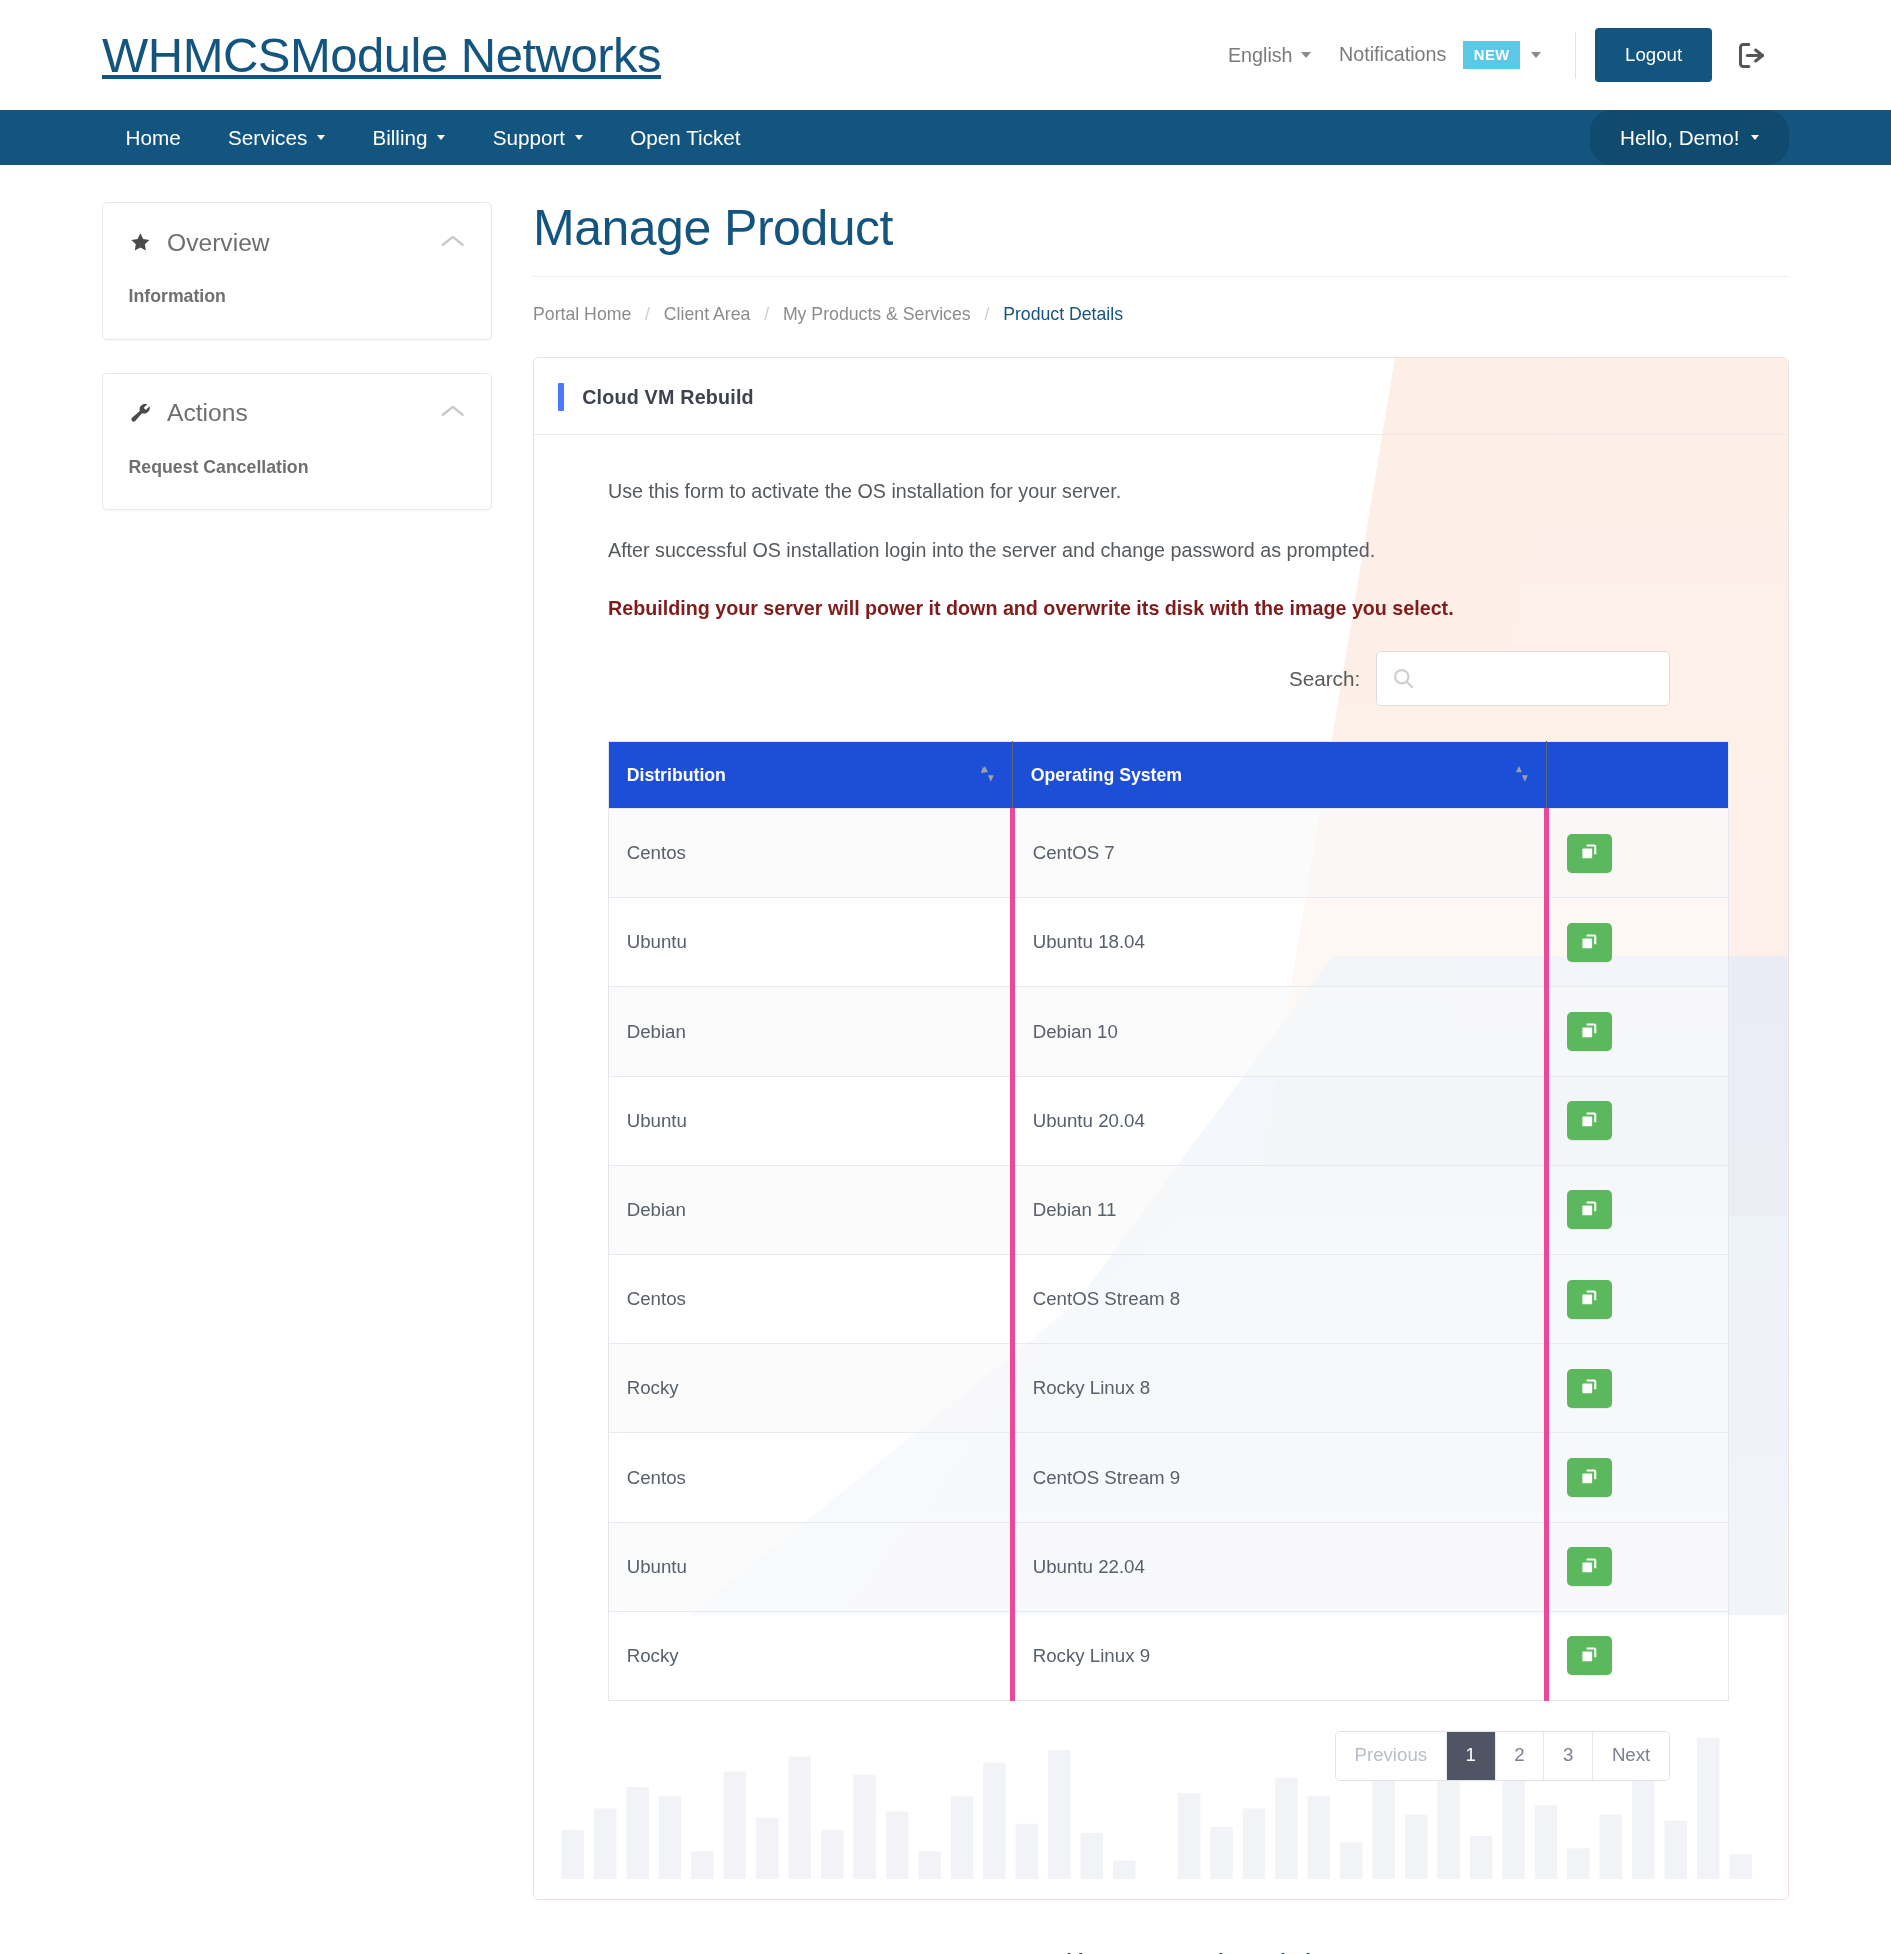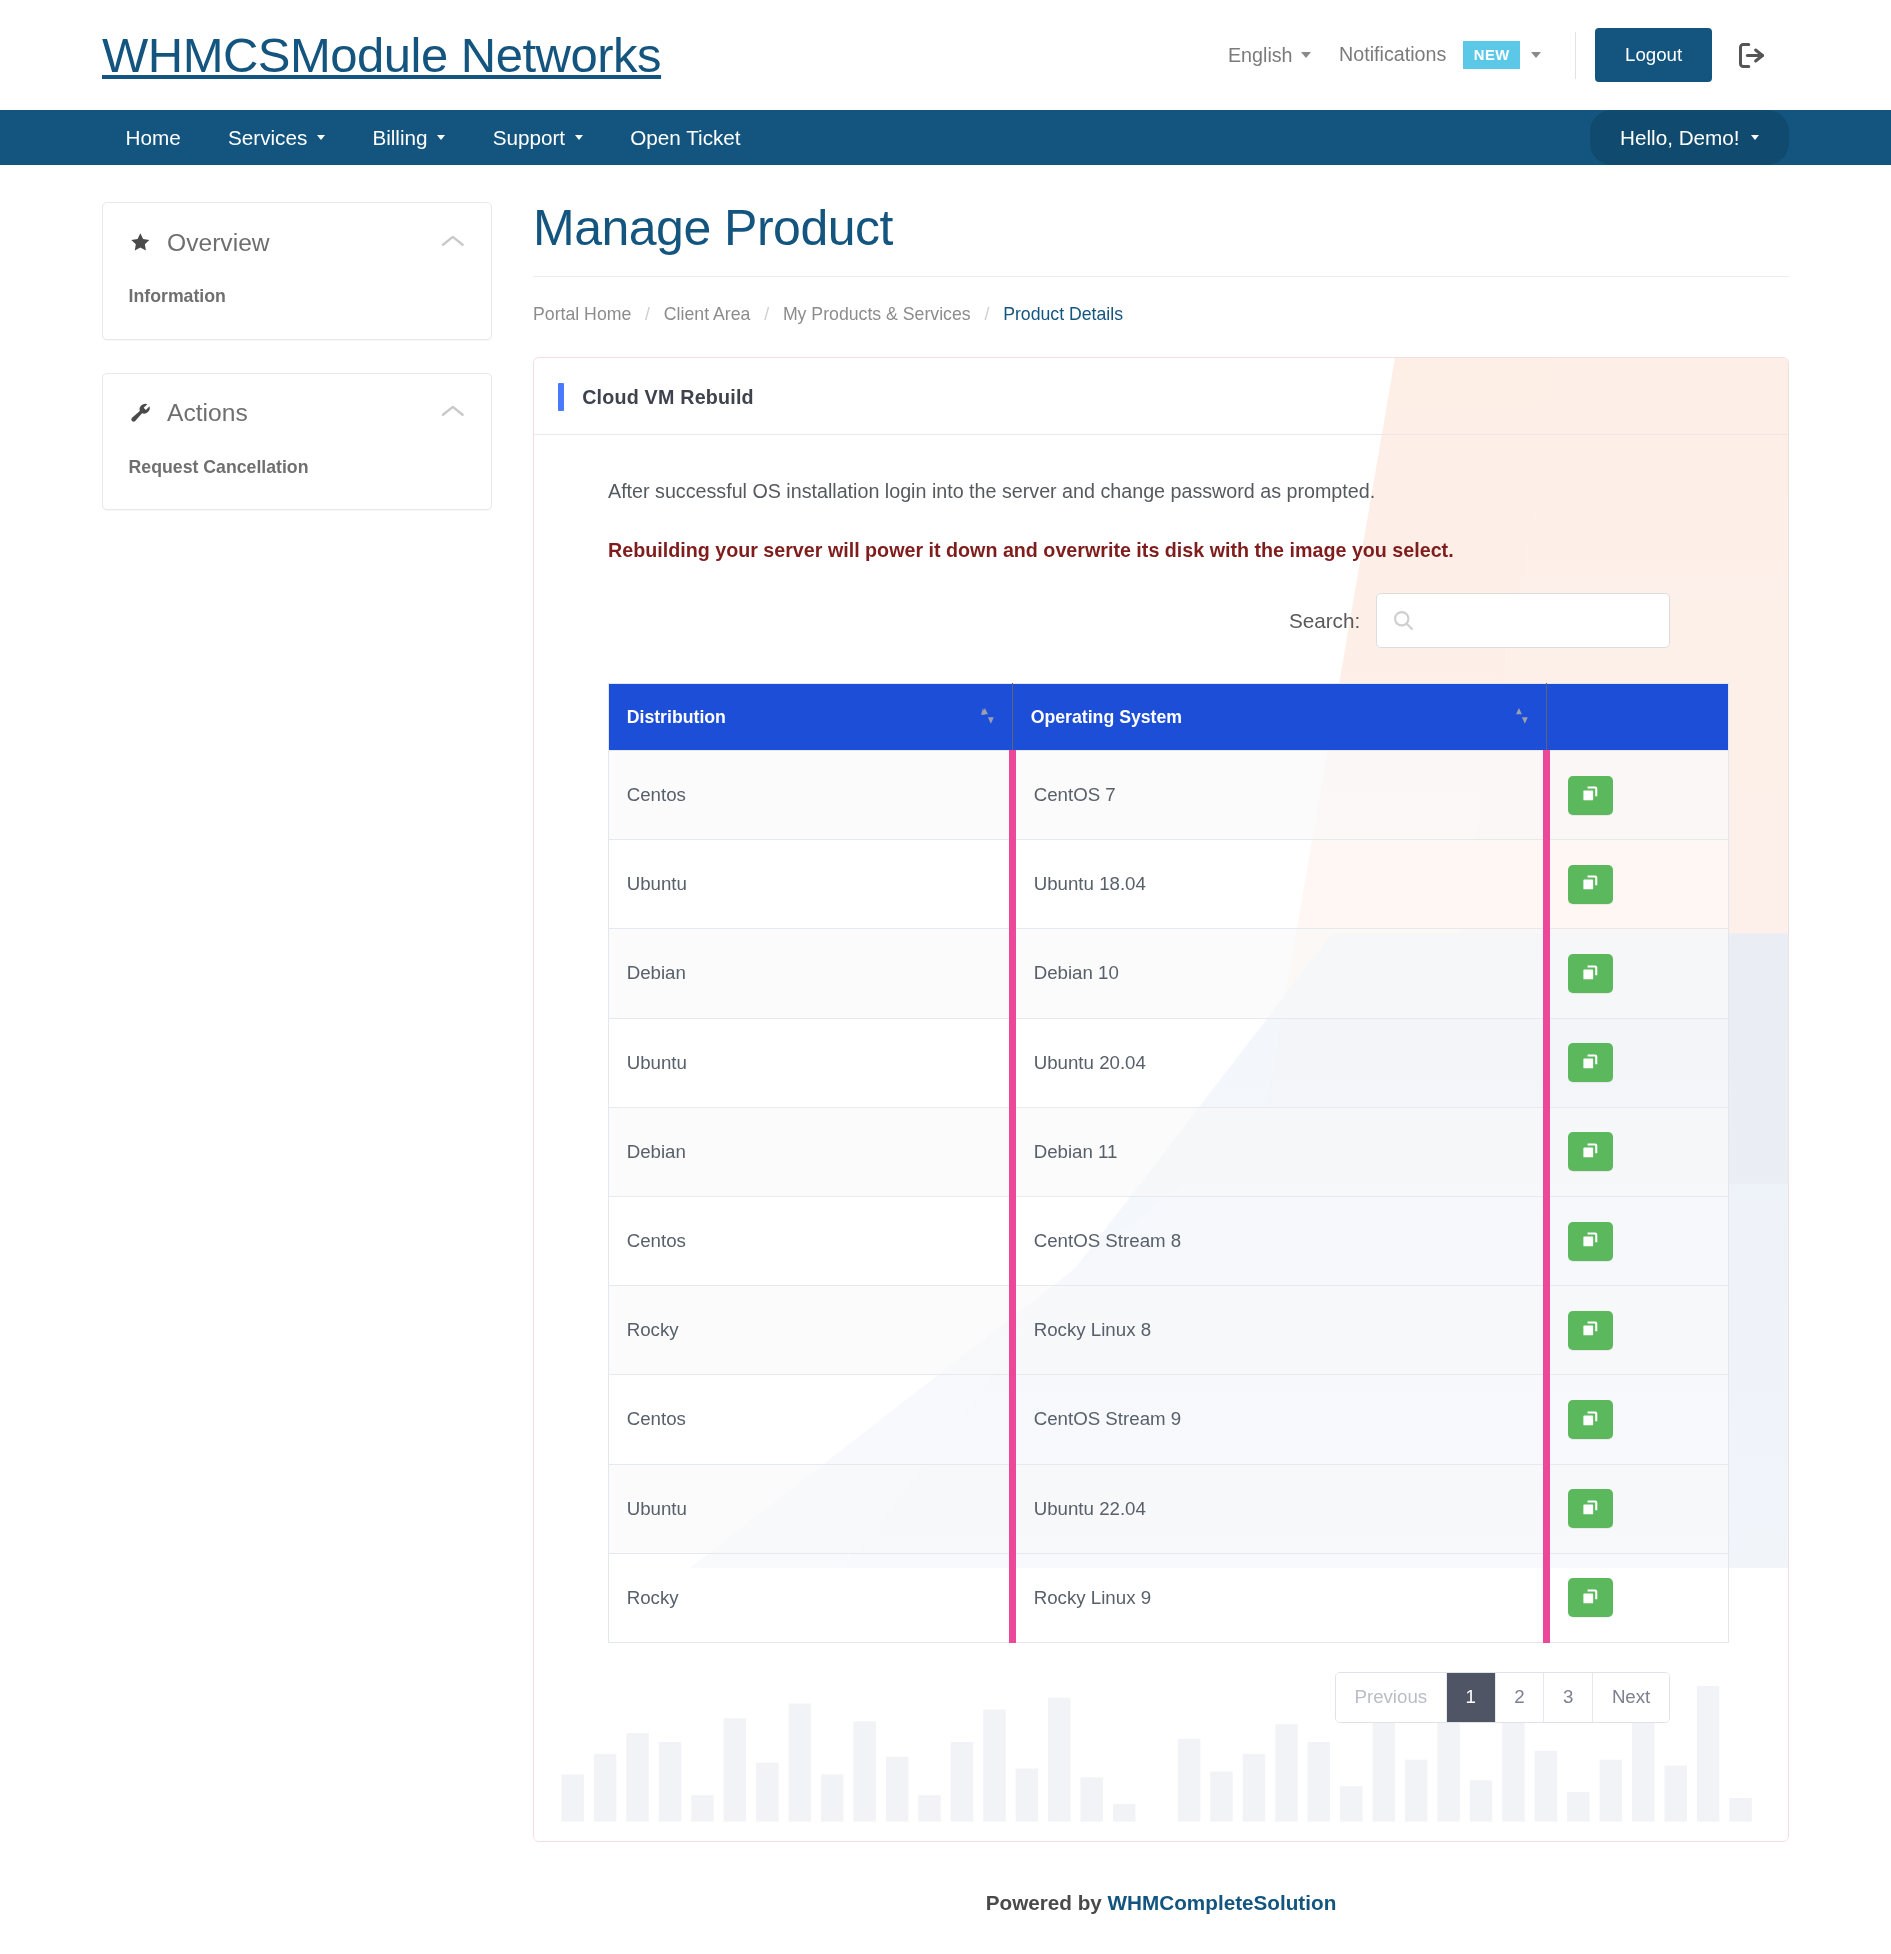--- a/index.html
+++ b/index.html
@@ -246,21 +246,21 @@
     border-right:1px solid #5d6374;
     position:relative;
     white-space:nowrap;
   }
   .os-table thead th:last-child{ border-right:none; }
   .th-inner{ display:flex; align-items:center; }
   .sort-ic{ margin-left:auto; color:#9aa0ae; font-size:15.8px; line-height:1; letter-spacing:-1px;}
   .os-table tbody td{
     padding:24.6px 17.7px;
     border-top:1px solid #e6e9ee;
-    border-right:7px solid #ec4899;
+    border-right:5px solid #ec4899;
     color:#58606b;
     vertical-align:middle;
   }
   .os-table tbody td:last-child{ border-right:none; }
   .os-table tbody tr.odd td{ background:rgba(250,250,250,0.75); }
   .os-table tbody tr.even td{ background:rgba(255,255,255,0.45); }
   .col-dist{ width:404px; }
   .col-os{ width:auto; }
   .col-act{ width:182px; }
   .btn-rebuild{
@@ -489,20 +489,21 @@
       </div>
 
       <div class="cp-head">
         <span class="cp-bar"></span>
         <span class="cp-title">Cloud VM Rebuild</span>
       </div>
 
       <div class="cp-body">
 
         <div class="intro">
+          <p>Use this form to activate the OS installation for your server.</p>
           <p>After successful OS installation login into the server and change password as prompted.</p>
           <p class="strong">Rebuilding your server will power it down and overwrite its disk with the image you select.</p>
         </div>
 
         <div class="search-row">
           <span class="search-label">Search:</span>
           <div class="search-box">
             <span class="mag">
               <svg width="24.6" height="24.6" viewBox="0 0 24 24" fill="none" stroke="#cfcfcf" stroke-width="2.1" stroke-linecap="round">
                 <circle cx="10.5" cy="10.5" r="6.5"></circle>

